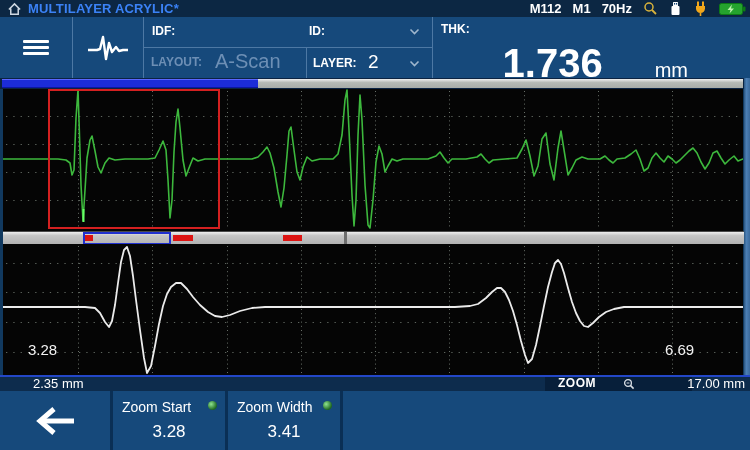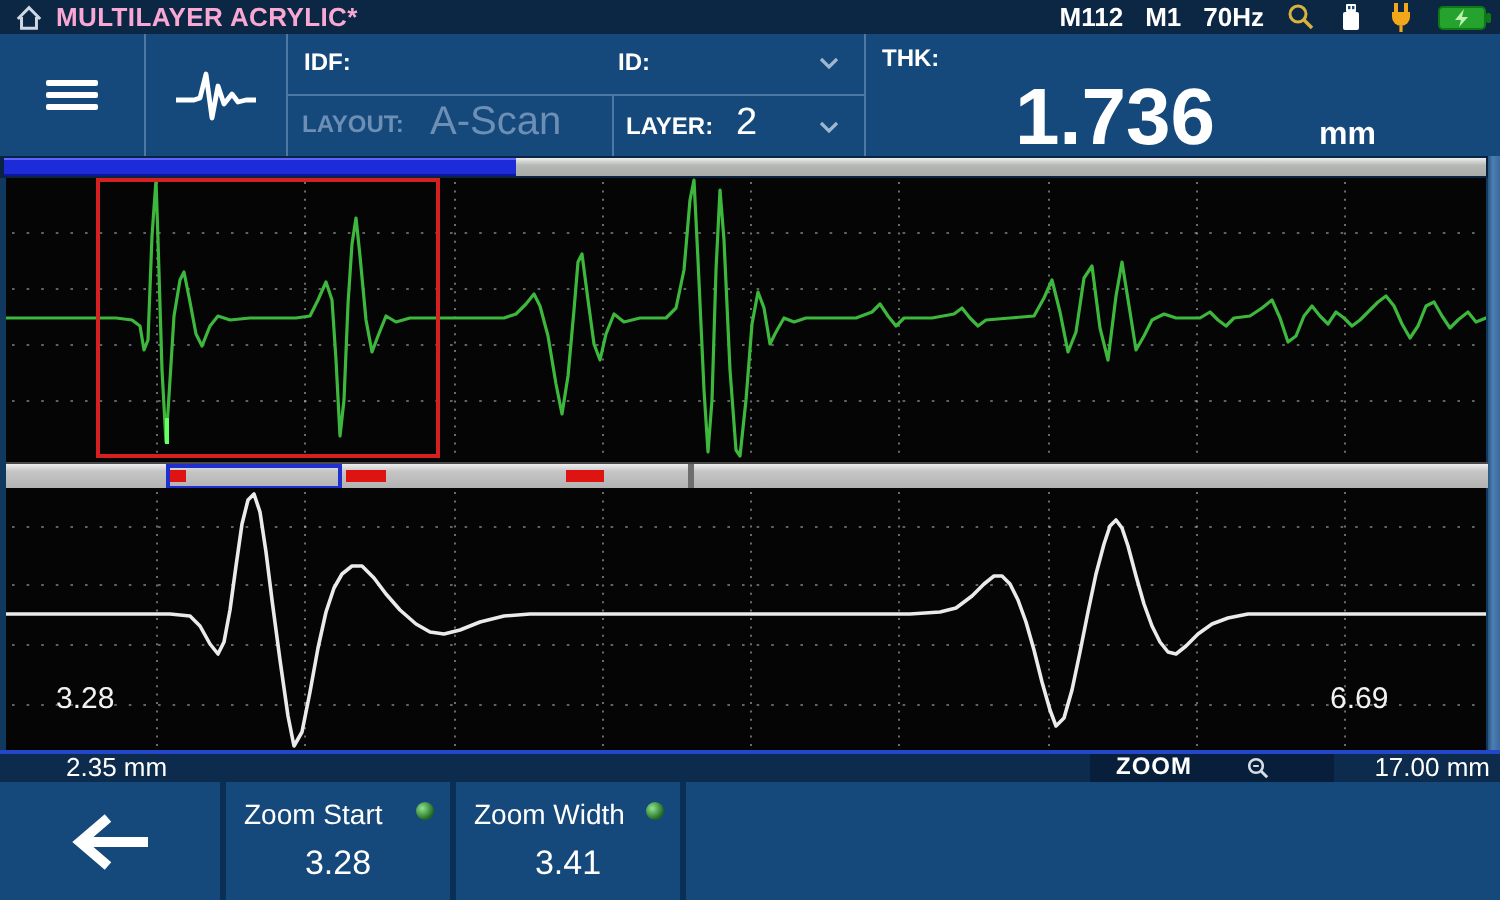--- a/index.html
+++ b/index.html
@@ -2,37 +2,37 @@
 <html><head>
 <meta charset="utf-8">
 <style>
   html,body{margin:0;padding:0;background:#222;}
   #app{position:relative;width:750px;height:450px;overflow:hidden;
        font-family:"Liberation Sans",sans-serif;background:#11395f;
        -webkit-font-smoothing:antialiased;}
   
   .statusbar{position:absolute;left:0;top:0;width:750px;height:17px;background:#0c2743;
              display:flex;align-items:center;color:#fff;font-size:13px;font-weight:bold;}
-  .sb-title{color:#f9a8d4;margin-left:6px;letter-spacing:.2px;}
+  .sb-title{color:#3b82f6;margin-left:6px;letter-spacing:.2px;}
   .sb-right{margin-left:auto;display:flex;align-items:flex-end;gap:11px;padding-right:4px;}
   
   .controls{position:absolute;left:0;top:17px;width:750px;height:61px;background:#16497b;color:#fff;}
   .vline{position:absolute;top:0;bottom:0;width:1px;background:#4d78a4;}
   .ctl-btn{position:absolute;top:0;height:61px;display:flex;align-items:center;justify-content:center;cursor:pointer;}
   .burger{width:26px;height:15px;display:flex;flex-direction:column;justify-content:space-between;}
   .burger div{height:3px;background:#fff;border-radius:1px;}
   .id-panel{position:absolute;left:144px;top:0;width:288px;height:79px;}
   .id-row1{position:absolute;left:0;top:0;width:288px;height:30px;border-bottom:1px solid #4d78a4;}
   .lab{font-size:12px;font-weight:bold;color:#fff;}
   .dim{color:#6d8fb5;}
   .chev{position:absolute;right:12px;}
   .thk-panel{position:absolute;left:433px;top:0;width:317px;height:61px;}
   .thk-val{position:absolute;right:62px;top:14px;display:flex;align-items:baseline;gap:52px;}
   .thk-num{font-size:40px;font-weight:bold;line-height:1;}
-  .thk-unit{font-size:16px;font-weight:bold;margin-top:28px;}
+  .thk-unit{font-size:20px;font-weight:normal;margin-top:28px;}
   
   .progress{position:absolute;left:0;top:78px;width:750px;height:11px;background:#0b2342;}
   .p-blue{position:absolute;left:2px;top:1px;width:256px;height:9px;background:#1c2cd8;
           border-top:1px solid #5a66ff;border-bottom:1px solid #0d16a0;box-sizing:border-box;}
   .p-gray{position:absolute;left:258px;top:1px;width:485px;height:9px;
           background:linear-gradient(#eee, #b5b9b5 40%, #a8aca8);}
   
   .scan{position:absolute;left:3px;width:740px;background:#050505;}
   .scan-upper{top:89px;height:142px;}
   .scan-lower{top:244px;height:131px;}
@@ -45,21 +45,21 @@
   .bar-window{position:absolute;top:0;height:13px;border:2px solid #2030cf;box-sizing:border-box;background:transparent;}
   .end-tick{position:absolute;top:0;height:13px;background:#6e6e6e;}
   
   .right-strip{position:absolute;left:744px;top:78px;width:6px;height:297px;
                background:linear-gradient(90deg,#2a5580,#4c7fb5 40%,#3a699b);}
   .blue-line{position:absolute;left:0;top:375px;width:750px;height:2px;background:#2347c8;}
   
   .footer-strip{position:absolute;left:0;top:377px;width:750px;height:14px;background:#0d2c4d;
                 color:#fff;font-size:13px;}
   .fs-min{position:absolute;left:33px;top:-1px;}
-  .zoom-btn{position:absolute;left:545px;top:0;width:122px;height:14px;background:#071f3a;cursor:pointer;}
+  .zoom-btn{position:absolute;left:545px;top:0;width:147px;height:14px;background:#071f3a;cursor:pointer;}
   .zoom-btn span{position:absolute;left:13px;top:-1px;font-weight:bold;font-size:12px;letter-spacing:.5px;}
   .zoom-btn svg{position:absolute;left:78px;top:1px;}
   .fs-max{position:absolute;right:5px;top:-1px;}
   
   .bottom-bar{position:absolute;left:0;top:391px;width:750px;height:59px;background:#16497b;color:#fff;}
   .back-btn{position:absolute;left:0;top:0;width:110px;height:59px;display:flex;align-items:center;justify-content:center;cursor:pointer;}
   .vdiv{position:absolute;top:0;width:3px;height:59px;background:#0a2f55;}
   .param-panel{position:absolute;top:0;width:112px;height:68px;cursor:pointer;}
   .pp-label{position:absolute;left:9px;top:8px;font-size:14px;}
   .pp-value{position:absolute;left:0;top:31px;width:100%;text-align:center;font-size:17px;}

